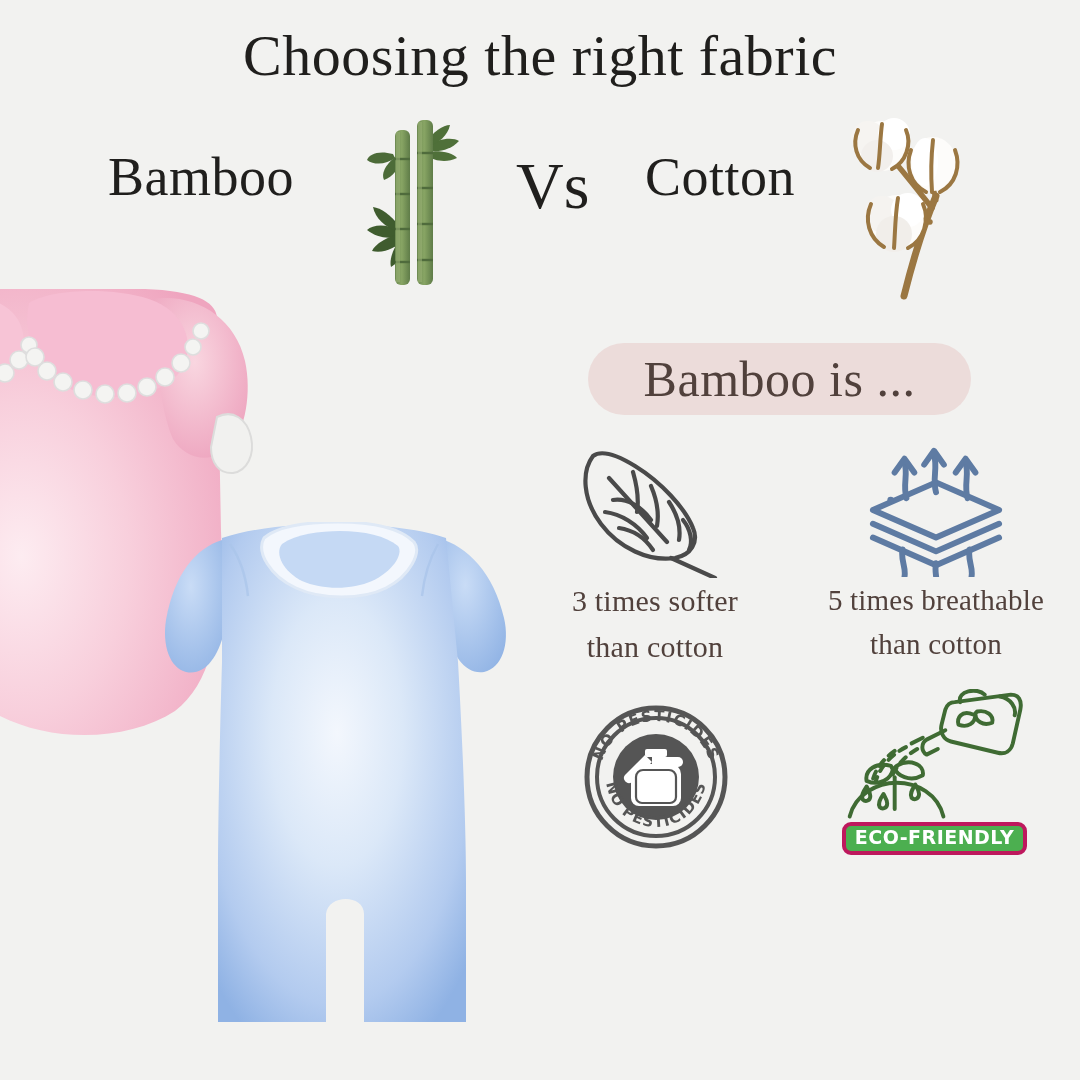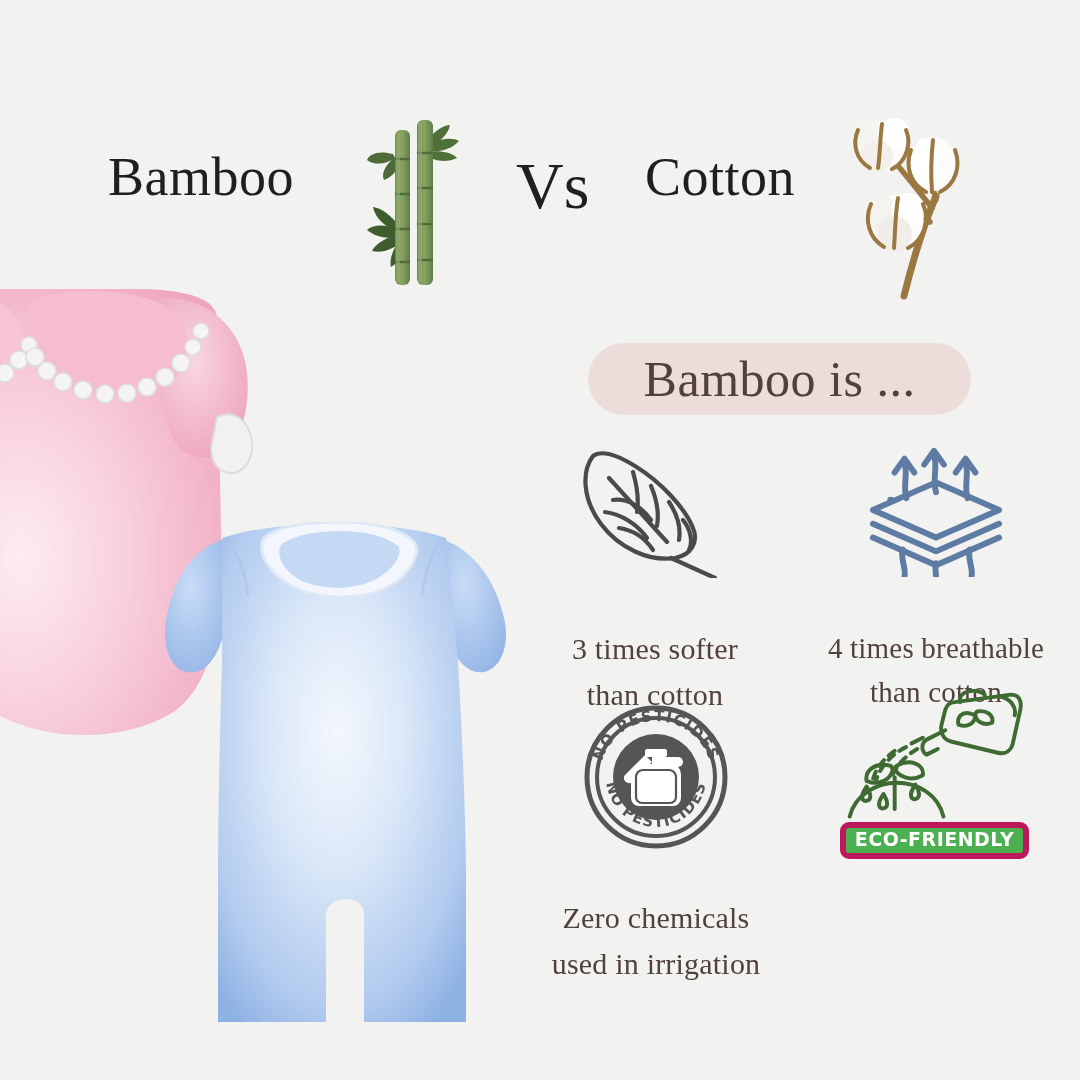--- a/index.html
+++ b/index.html
@@ -61,53 +61,54 @@
   .features{
     position:absolute;left:520px;top:432px;width:560px;height:620px;
   }
   .feature{position:absolute;text-align:center;}
   .feature .ficon{
     display:flex;align-items:center;justify-content:center;
     height:140px;
   }
   .feature .flabel{
     font-size:30px;line-height:1.52;color:#51413c;
-    letter-spacing:.2px;white-space:pre-line;margin-top:48px;
+    letter-spacing:.2px;white-space:pre-line;
   }
 
   .f-soft{left:10px;top:6px;width:250px;}
   .f-breathe{left:272px;top:6px;width:288px;}
   .f-chem{left:0px;top:275px;width:272px;}
   .f-water{left:282px;top:262px;width:265px;}
 
   .f-breathe .flabel{font-size:29px;}
   .f-water .flabel{font-size:30px;}
 
   
   .eco-badge{
     display:inline-block;
     background:#4caf50;
-    border:6px solid #be185d;
+    border:4px solid #be185d;
     border-radius:9px;
     padding:2px 9px 3px;
     color:#ffffff;
     font-family:"DejaVu Sans", sans-serif;
     font-weight:bold;
     font-size:19px;
     letter-spacing:.5px;
     line-height:1.05;
     position:relative;
     top:-8px;
   }
 </style>
 </head>
 <body>
 
 <div class="stage">
 
+  <div class="title">Choosing the right fabric</div>
 
   <div class="vs-row">
     <div class="word-bamboo">Bamboo</div>
     <div class="word-vs">Vs</div>
     <div class="word-cotton">Cotton</div>
   </div>
 
   <div class="bamboo-art">
     <svg viewBox="0 0 120 175" width="120" height="175">
       <defs>
@@ -342,21 +343,21 @@
             <path d="M100 34 L110 20 L120 34"></path>
 
             <path d="M46 112 C44 124 50 130 48 140"></path>
             <path d="M80 126 C78 136 82 142 80 150"></path>
             <path d="M114 112 C112 124 118 130 116 140"></path>
 
             <circle cx="34" cy="62" r="3.4" fill="#5e7ba3" stroke="none"></circle>
           </g>
         </svg>
       </div>
-      <div class="flabel">4 times  breathable
+      <div class="flabel">5 times  breathable
 than cotton</div>
     </div>
 
     <div class="feature f-chem">
       <div class="ficon">
         <svg viewBox="0 0 150 150" width="150" height="150">
           <defs>
             <path id="arcTop" d="M19 75 A56 56 0 0 1 131 75"></path>
             <path id="arcBot" d="M25 75 A50 50 0 0 0 125 75"></path>
           </defs>
@@ -373,22 +374,20 @@
           <g fill="#ffffff">
             <rect x="64" y="47" width="22" height="8" rx="2"></rect>
             <rect x="71" y="52" width="8" height="10"></rect>
             <path d="M79 55 h18 a5 5 0 0 1 0 10 h-18 z"></path>
             <path d="M64 53 L44 73 a5 5 0 0 0 7 7 L71 60 z"></path>
             <path d="M60 62 h30 a10 10 0 0 1 10 10 v24 a8 8 0 0 1 -8 8 h-34 a8 8 0 0 1 -8 -8 v-24 a10 10 0 0 1 10 -10 z"></path>
           </g>
           <path d="M62 68 h26 a7 7 0 0 1 7 7 v20 a6 6 0 0 1 -6 6 h-28 a6 6 0 0 1 -6 -6 v-20 a7 7 0 0 1 7 -7 z" fill="none" stroke="#555555" stroke-width="2.2"></path>
         </svg>
       </div>
-      <div class="flabel">Zero chemicals
-used in irrigation</div>
     </div>
 
     <div class="feature f-water">
       <div class="ficon">
         <svg viewBox="0 0 210 160" width="198" height="150">
           <g fill="none" stroke="#3f6b33" stroke-width="4.2" stroke-linecap="round" stroke-linejoin="round">
 
             <path d="M126 14 L186 6 C194 6 198 12 196 22 L188 58 C186 66 180 70 172 68
                      L122 56 C114 54 110 46 112 38 L116 22 C118 16 121 14 126 14 Z"></path>
 

